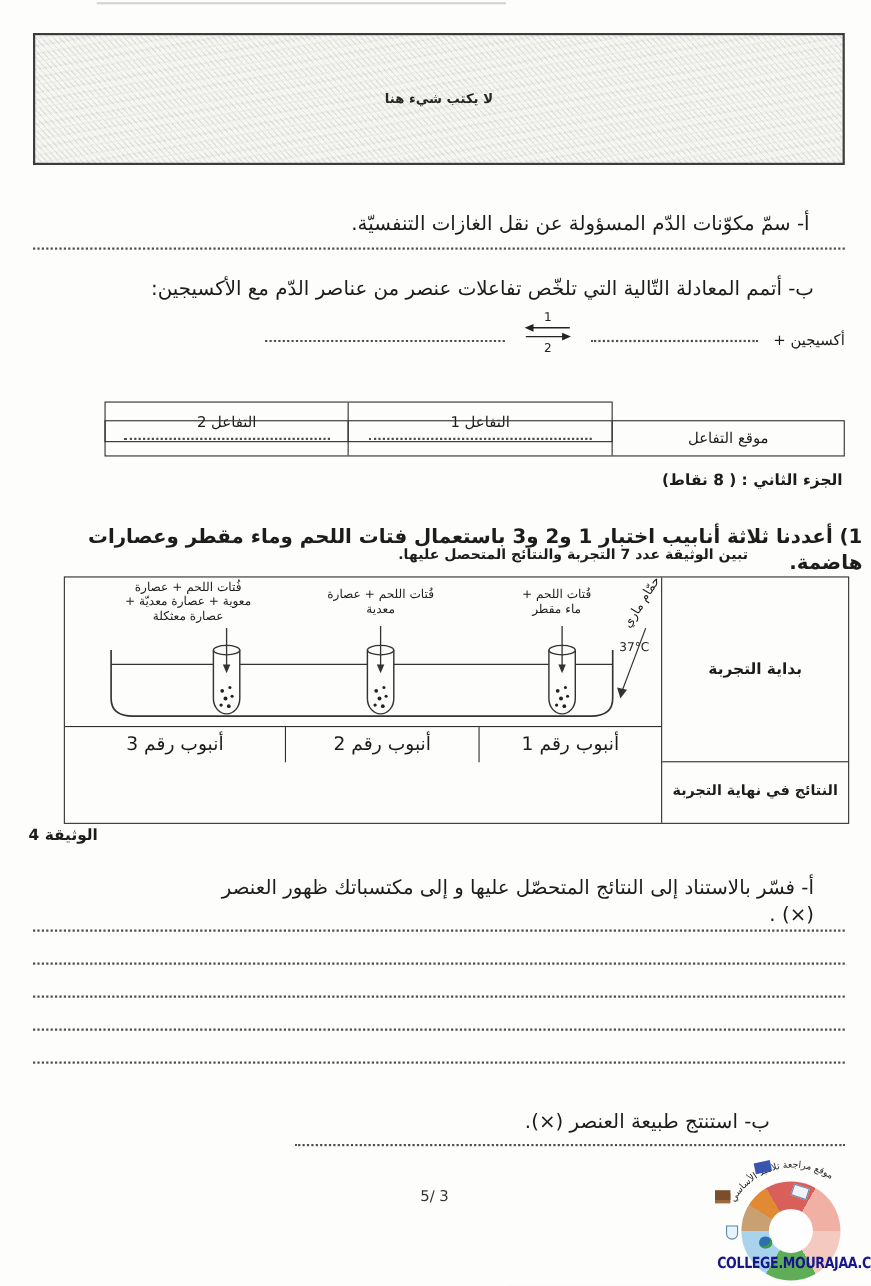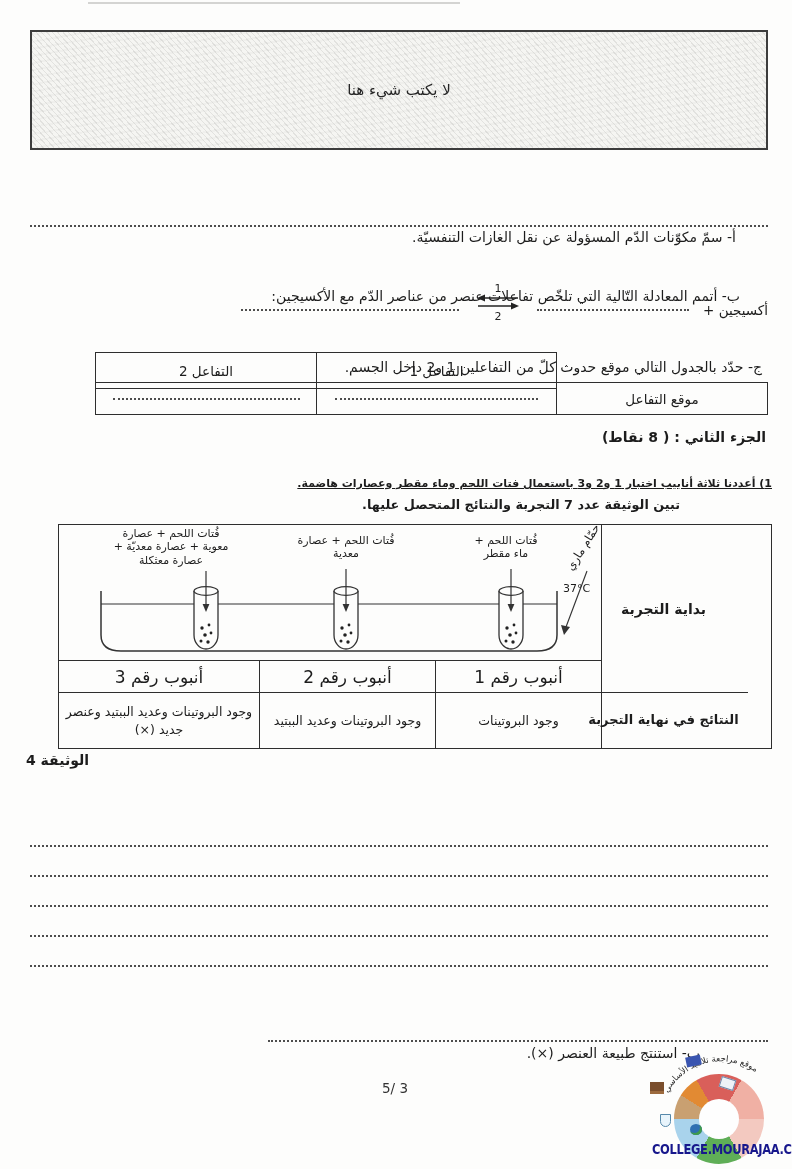--- a/index.html
+++ b/index.html
@@ -18,39 +18,39 @@
   
   .nowrite-box{
     left:30px;top:30px;width:734px;height:116px;
     border:2px solid #3c3c3c;
     background:
       repeating-linear-gradient(48deg, rgba(110,110,108,.14) 0 1px, transparent 1px 4px),
       repeating-linear-gradient(-10deg, rgba(140,140,138,.06) 0 2px, transparent 2px 7px),
       #f5f5f2;
     display:flex;align-items:center;justify-content:center;
   }
-  .nowrite-text{font-size:15px;font-weight:normal;color:#262626;}
-
-  
-  .tline{font-size:14px;line-height:1.35;margin-top:36px;}
+  .nowrite-text{font-size:12px;font-weight:bold;color:#262626;}
+
+  
+  .tline{font-size:18px;line-height:1.35;}
   .tline-bold{font-size:13.5px;font-weight:bold;line-height:1.3;}
 
   
   .dotline{height:0;border-bottom:2px dotted #4d4d4d;}
 
   
   .equation{right:24px;top:278px;width:720px;height:46px;display:flex;direction:rtl;
     align-items:flex-end;gap:14px;}
   .eq-term{font-size:13.5px;padding-bottom:6px;}
   .eq-dots-r{width:152px;margin-bottom:13px;}
   .eq-dots-l{width:218px;margin-bottom:13px;}
   .eq-arrow{width:50px;height:42px;margin-bottom:0px;}
 
   
-  .t1-head{left:95px;top:352px;width:460px;height:35px;border:1.4px solid #2e2e2e;
+  .t1-head{left:95px;top:365px;width:460px;height:35px;border:1.4px solid #2e2e2e;
     display:grid;grid-template-columns:220px 1fr;}
   .t1-head .cell{display:flex;align-items:center;justify-content:center;font-size:13.5px;}
   .t1-head .cell+.cell{border-left:1.3px solid #2e2e2e;}
   .t1-body{left:95px;top:382px;width:671px;height:31px;border:1.4px solid #2e2e2e;
     display:grid;grid-template-columns:220px 240px 1fr;}
   .t1-body .cell{display:flex;align-items:center;justify-content:center;font-size:13.5px;}
   .t1-body .cell+.cell{border-left:1.3px solid #2e2e2e;}
   .t1-dots{width:85%;}
 
   
@@ -64,21 +64,21 @@
   .bath-temp{position:absolute;left:504px;top:57px;font-size:11px;}
   .doc4-tubesrow{position:absolute;left:0;top:135px;width:542px;height:32px;
     border-top:1.3px solid #2e2e2e;display:grid;grid-template-columns:200px 176px 1fr;}
   .doc4-tubesrow .cell{display:flex;align-items:center;justify-content:center;font-size:17px;}
   .doc4-tubesrow .cell+.cell{border-left:1.3px solid #2e2e2e;}
   .doc4-resrow{position:absolute;left:0;top:167px;width:542px;height:56px;
     border-top:1.3px solid #2e2e2e;display:grid;grid-template-columns:200px 176px 1fr;}
   .doc4-resrow .cell{display:flex;align-items:center;justify-content:center;
     font-size:12.5px;text-align:center;direction:rtl;line-height:1.45;padding:2px 6px;box-sizing:border-box;}
   .doc4-resrow .cell+.cell{border-left:1.3px solid #2e2e2e;}
-  .doc4-headcol{position:absolute;left:520px;top:0;width:169px;height:223px;}
+  .doc4-headcol{position:absolute;left:543px;top:0;width:169px;height:223px;}
   .doc4-headstart{position:absolute;left:0;top:0;width:100%;height:167px;
     display:flex;align-items:center;justify-content:center;font-weight:bold;font-size:14px;direction:rtl;}
   .doc4-headres{position:absolute;left:0;top:167px;width:100%;height:56px;border-top:1.3px solid #2e2e2e;
     display:flex;align-items:center;justify-content:center;font-weight:bold;font-size:13px;
     text-align:center;direction:rtl;line-height:1.4;padding:0 6px;box-sizing:border-box;}
 
   
   .pagenum{left:330px;top:1080px;width:130px;text-align:center;font-size:13.5px;color:#333;}
   .logo{left:648px;top:1050px;width:144px;height:119px;}
   .logo-arc{position:absolute;left:0;top:0;}
@@ -132,38 +132,37 @@
       <text x="25" y="10" font-size="11" text-anchor="middle" fill="#222">1</text>
       <line x1="45" y1="16" x2="9" y2="16" stroke="#222" stroke-width="1.3"></line>
       <polygon points="4,16 12,12.5 12,19.5" fill="#222"></polygon>
       <line x1="5" y1="24" x2="41" y2="24" stroke="#222" stroke-width="1.3"></line>
       <polygon points="46,24 38,20.5 38,27.5" fill="#222"></polygon>
       <text x="25" y="38" font-size="11" text-anchor="middle" fill="#222">2</text>
     </svg>
     <span class="dotline eq-dots-l"></span>
   </div>
 
-  <div class="abs rtl tline" style="right:30px;top:322px;width:660px;">ج- حدّد بالجدول التالي موقع حدوث كلّ من التفاعلين 1 و2 داخل الجسم.</div>
 
   <div class="abs t1-head">
     <div class="cell rtl">التفاعل 2</div>
     <div class="cell rtl">التفاعل 1</div>
   </div>
   <div class="abs t1-body">
     <div class="cell">
         <span class="dotline t1-dots"></span>
       </div>
     <div class="cell">
         <span class="dotline t1-dots"></span>
       </div>
     <div class="cell rtl">موقع التفاعل</div>
   </div>
 
   <div class="abs rtl tline-bold" style="right:26px;top:428px;width:300px;font-size:14px;">الجزء الثاني : ( 8 نقاط)</div>
-  <div class="abs rtl tline-bold" style="right:20px;top:477px;width:742px;font-size:11px;text-decoration:underline;">1) أعددنا ثلاثة أنابيب اختبار 1 و2 و3 باستعمال فتات اللحم وماء مقطر وعصارات هاضمة.</div>
+  <div class="abs rtl tline-bold" style="right:8px;top:477px;width:742px;font-size:18px;">1) أعددنا ثلاثة أنابيب اختبار 1 و2 و3 باستعمال فتات اللحم وماء مقطر وعصارات هاضمة.</div>
   <div class="abs rtl tline-bold" style="right:112px;top:497px;width:560px;font-size:12.8px;">تبين الوثيقة عدد 7 التجربة والنتائج المتحصل عليها.</div>
 
   <div class="abs doc4">
     <div class="doc4-left">
 
       <div class="doc4-diagram">
         <svg width="542" height="135" viewBox="0 0 542 135">
 
           <path d="M42,66 L42,110 Q42,126 62,126 L478,126 Q498,126 498,110 L498,66" fill="none" stroke="#333" stroke-width="1.5"></path>
           <line x1="42" y1="79" x2="498" y2="79" stroke="#333" stroke-width="1.2"></line>
@@ -228,35 +227,31 @@
         <div class="bath-label">حمّام ماري</div>
         <div class="bath-temp">37°C</div>
       </div>
 
       <div class="doc4-tubesrow">
         <div class="cell rtl">أنبوب رقم 3</div>
         <div class="cell rtl">أنبوب رقم 2</div>
         <div class="cell rtl">أنبوب رقم 1</div>
       </div>
 
-      <div class="doc4-resrow">
-        <div class="cell">وجود البروتينات وعديد الببتيد وعنصر جديد (×)</div>
-        <div class="cell">وجود البروتينات وعديد الببتيد</div>
-        <div class="cell">وجود البروتينات</div>
-      </div>
     </div>
 
     <div class="doc4-headcol">
       <div class="doc4-headstart">بداية التجربة</div>
       <div class="doc4-headres">النتائج في نهاية التجربة</div>
     </div>
   </div>
 
   <div class="abs rtl tline-bold center" style="left:26px;top:751px;width:740px;font-size:14px;">الوثيقة 4</div>
 
+  <div class="abs rtl tline" style="right:52px;top:796px;width:560px;">أ- فسّر بالاستناد إلى النتائج المتحصّل عليها و إلى مكتسباتك ظهور العنصر (×) .</div>
 
   <div class="abs dotline" style="left:30px;top:845px;width:738px;"></div>
   <div class="abs dotline" style="left:30px;top:875px;width:738px;"></div>
   <div class="abs dotline" style="left:30px;top:905px;width:738px;"></div>
   <div class="abs dotline" style="left:30px;top:935px;width:738px;"></div>
   <div class="abs dotline" style="left:30px;top:965px;width:738px;"></div>
 
   <div class="abs rtl tline" style="right:92px;top:1008px;width:320px;">ب- استنتج طبيعة العنصر (×).</div>
 
   <div class="abs dotline" style="left:268px;top:1040px;width:500px;"></div>

